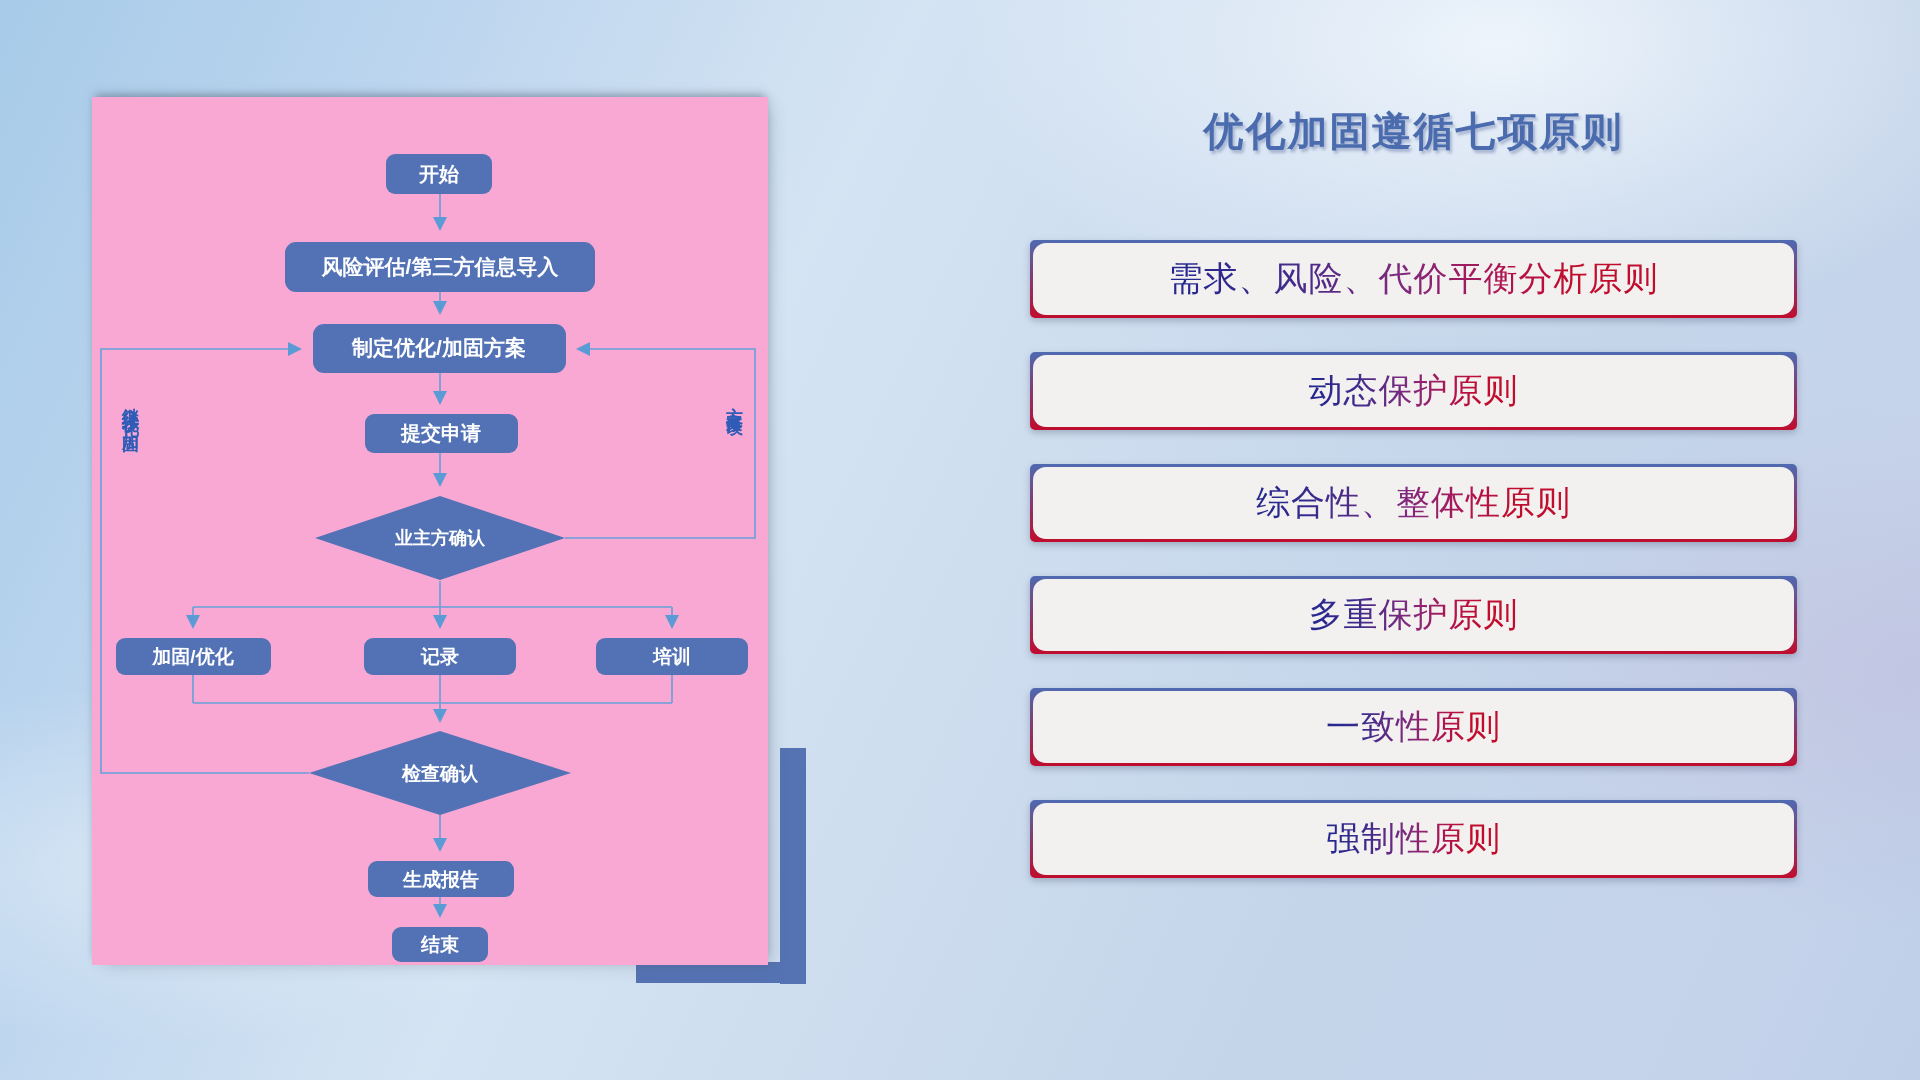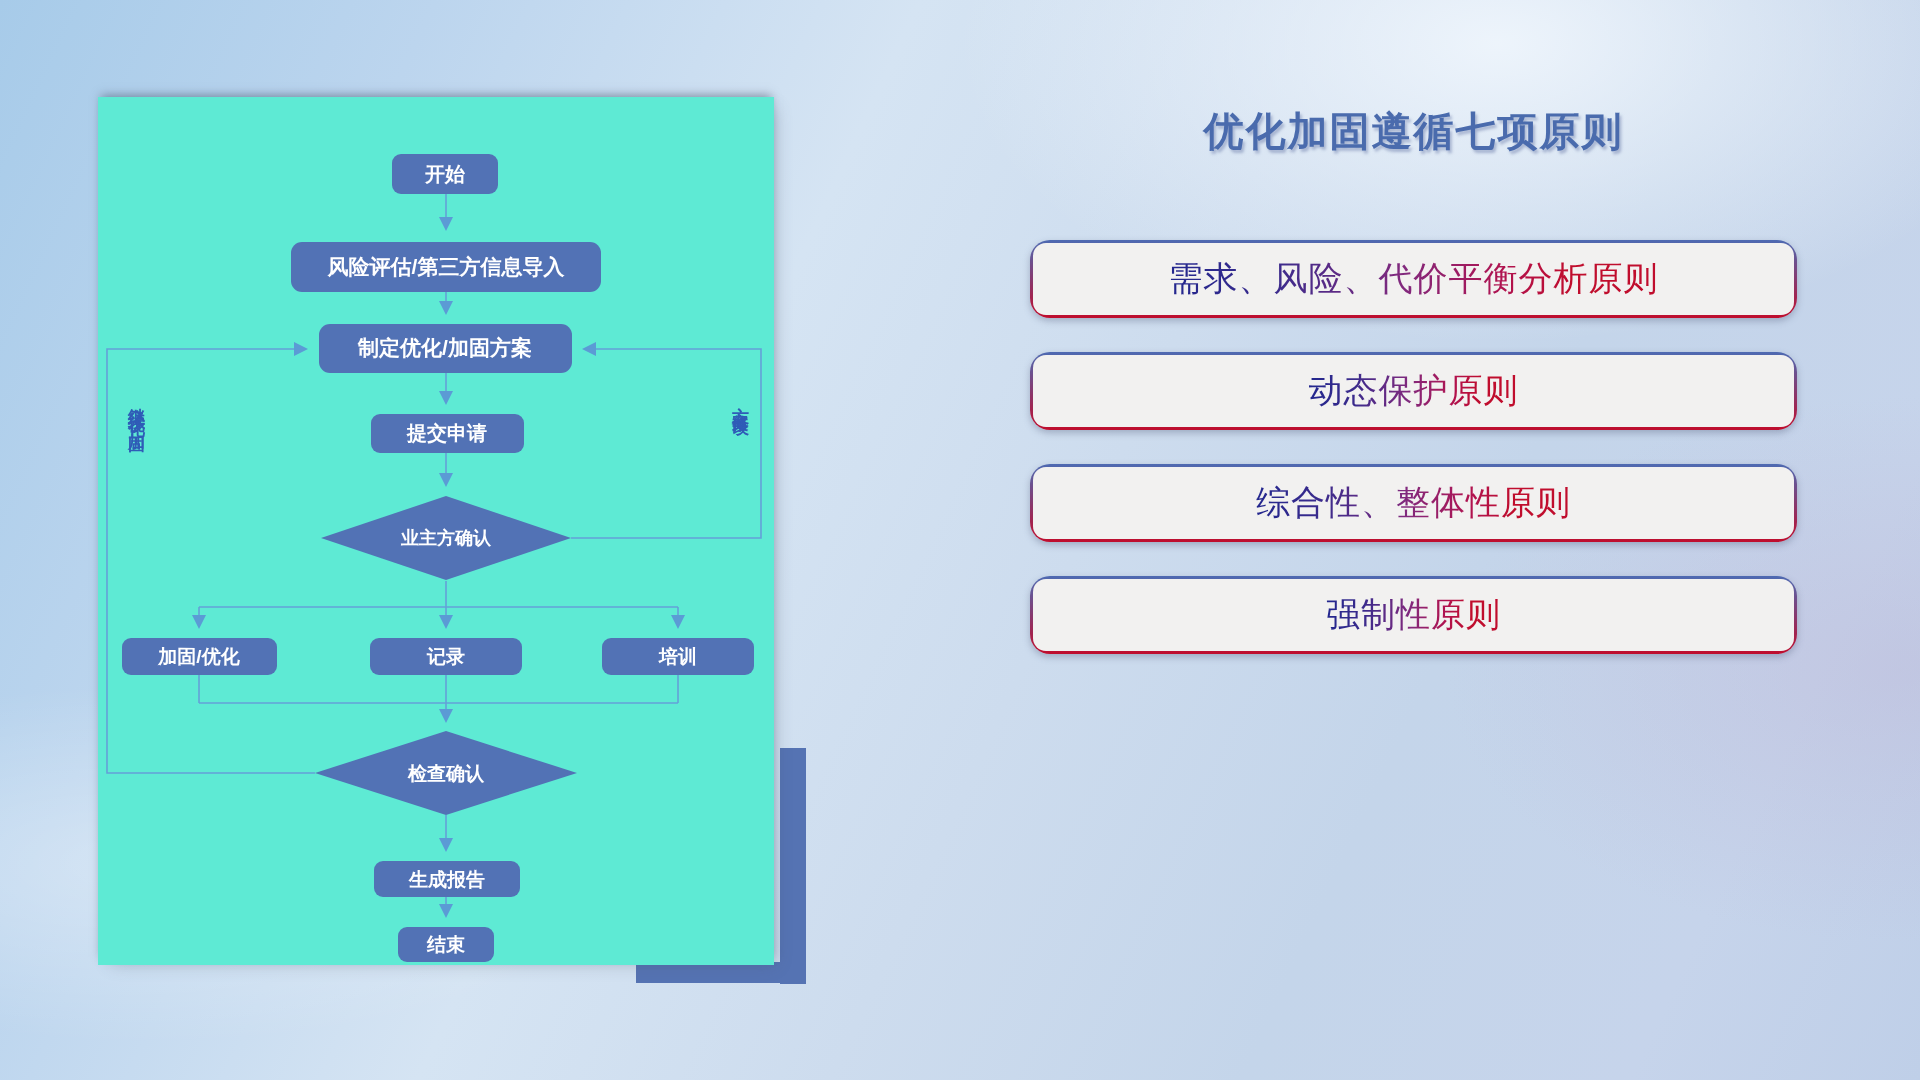--- a/index.html
+++ b/index.html
@@ -11,22 +11,22 @@
       radial-gradient(ellipse 700px 420px at 99% 62%, rgba(189,181,214,.42), rgba(189,181,214,0) 65%),
       radial-gradient(ellipse 800px 300px at 8% 80%, rgba(255,255,255,.35), rgba(255,255,255,0) 60%),
       linear-gradient(115deg,#a7cbe9 0%,#bcd5ee 18%,#d5e4f3 38%,#cddcee 55%,#c4d5ea 72%,#c6d4eb 88%,#bfcfe8 100%);
   }
   
   .accent-bar{position:absolute;background:#5573b3;z-index:1;}
   .accent-bar.v{left:780px;top:748px;width:26px;height:236px;}
   .accent-bar.h{left:636px;top:962px;width:170px;height:21px;}
   
   .card{
-    position:absolute;left:98px;top:97px;width:676px;height:868px;
-    background:#5eead4;z-index:2;
+    position:absolute;left:92px;top:97px;width:676px;height:868px;
+    background:#f9a8d4;z-index:2;
     box-shadow:0 -5px 9px -3px rgba(75,88,110,.55), 7px 5px 16px -6px rgba(75,88,110,.30);
   }
   .loop-label{
     position:absolute;writing-mode:vertical-rl;
     color:#2f5cb7;font-weight:bold;font-size:17px;letter-spacing:4px;line-height:1;
     white-space:nowrap;
   }
   .loop-label.left{left:30px;top:297px;}
   .loop-label.right{left:634px;top:297px;}
   
@@ -35,21 +35,21 @@
   .flow-text{fill:#ffffff;font-weight:bold;text-anchor:middle;font-family:"Liberation Sans","DejaVu Sans",sans-serif;}
   
   .page-title{
     position:absolute;left:1030px;top:104px;width:767px;z-index:2;
     text-align:center;font-size:40px;font-weight:bold;color:#4a6bad;
     text-shadow:2px 3px 3px rgba(128,144,184,.6);
     letter-spacing:2px;white-space:nowrap;
   }
   .principles{position:absolute;left:1030px;top:240px;width:767px;z-index:2;}
   .p-box{
-    border-radius:20px;padding:3px;height:72px;margin-bottom:34px;
+    border-radius:5px;padding:3px;height:72px;margin-bottom:34px;
     background:linear-gradient(180deg,#4e6ab2 0%,#8c3468 55%,#c00d2d 100%);
     box-shadow:0 3px 7px rgba(90,100,130,.4);
   }
   .p-inner{
     border-radius:13px;background:#f2f1f0;width:100%;height:100%;
     display:flex;align-items:center;justify-content:center;
   }
   .grad-text{
     font-size:34px;letter-spacing:1px;white-space:nowrap;
     background:linear-gradient(90deg,#23278e 0%,#3c2b8c 22%,#82297d 48%,#b01350 68%,#c00d2d 82%);
@@ -157,16 +157,26 @@
       <span class="grad-text">动态保护原则</span>
     </div>
   </div>
   <div class="p-box">
     <div class="p-inner">
       <span class="grad-text">综合性、整体性原则</span>
     </div>
   </div>
   <div class="p-box">
     <div class="p-inner">
+      <span class="grad-text">多重保护原则</span>
+    </div>
+  </div>
+  <div class="p-box">
+    <div class="p-inner">
+      <span class="grad-text">一致性原则</span>
+    </div>
+  </div>
+  <div class="p-box">
+    <div class="p-inner">
       <span class="grad-text">强制性原则</span>
     </div>
   </div>
 </div>
 
 </body></html>

